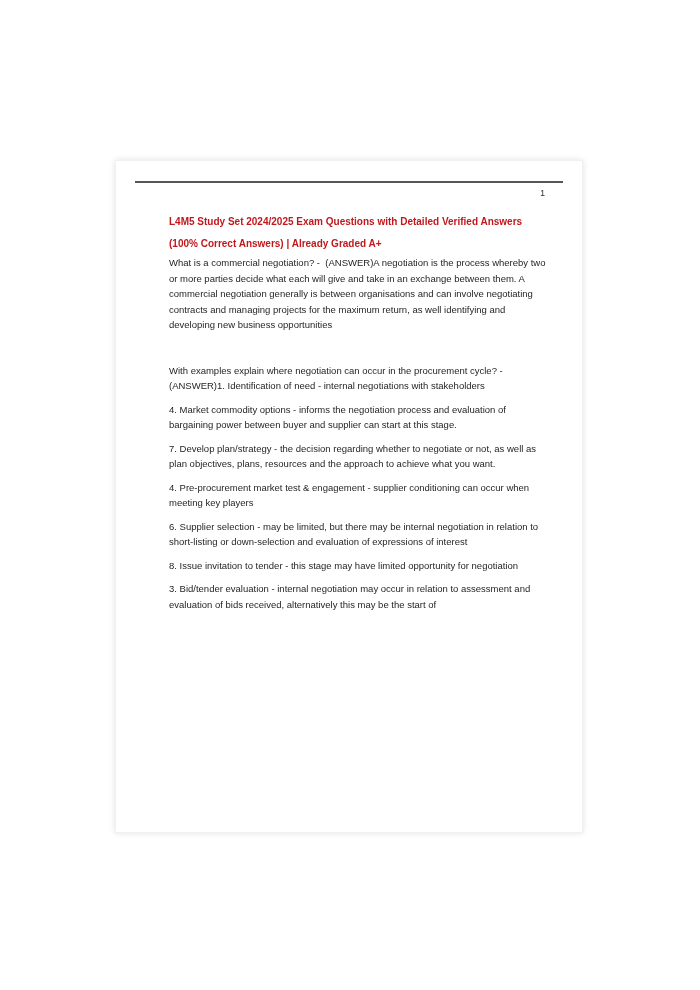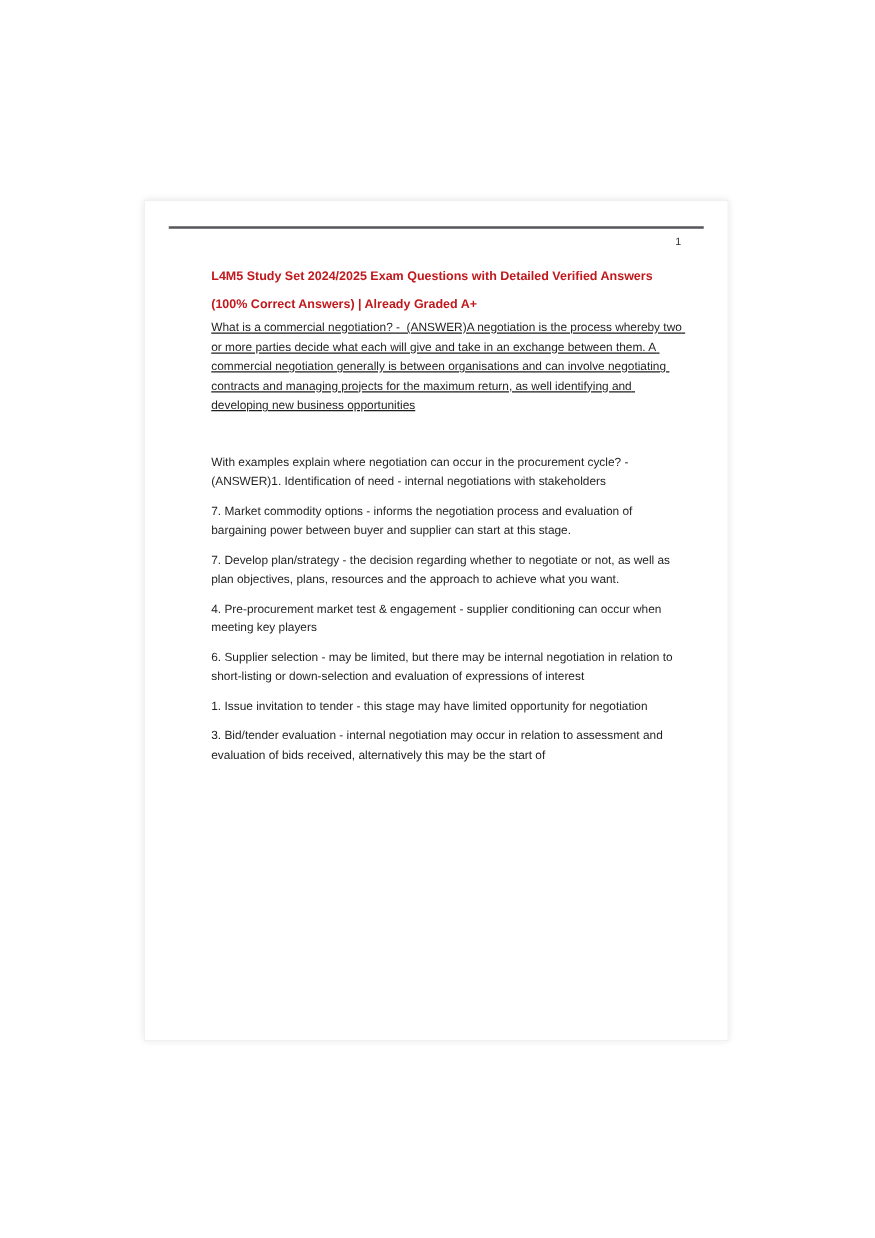--- a/index.html
+++ b/index.html
@@ -36,34 +36,34 @@
   .doc-title{
     margin:0;padding:0;
     font-size:10px;font-weight:bold;line-height:22px;
     color:var(--title-red);
   }
   .para{
     margin:0 0 8px 0;padding:0;
     font-size:9.5px;line-height:15.5px;color:var(--text-dark);
     white-space:pre-wrap;
   }
-  .para.big-gap{margin-bottom:30px;text-decoration:underline;}
+  .para.big-gap{margin-bottom:30px;}
 </style>
 </head>
 <body>
 
 <div class="page">
   <div class="header-rule"></div>
   <div class="page-number">1</div>
 
   <div class="content">
     <h1 class="doc-title">L4M5 Study Set 2024/2025 Exam Questions with Detailed Verified Answers (100% Correct Answers) | Already Graded A+</h1>
 
     <p class="para big-gap">What is a commercial negotiation? -  (ANSWER)A negotiation is the process whereby two or more parties decide what each will give and take in an exchange between them. A commercial negotiation generally is between organisations and can involve negotiating contracts and managing projects for the maximum return, as well identifying and developing new business opportunities</p>
     <p class="para">With examples explain where negotiation can occur in the procurement cycle? - (ANSWER)1. Identification of need - internal negotiations with stakeholders</p>
-    <p class="para">7. Market commodity options - informs the negotiation process and evaluation of bargaining power between buyer and supplier can start at this stage.</p>
+    <p class="para">4. Market commodity options - informs the negotiation process and evaluation of bargaining power between buyer and supplier can start at this stage.</p>
     <p class="para">7. Develop plan/strategy - the decision regarding whether to negotiate or not, as well as plan objectives, plans, resources and the approach to achieve what you want.</p>
     <p class="para">4. Pre-procurement market test &amp; engagement - supplier conditioning can occur when meeting key players</p>
     <p class="para">6. Supplier selection - may be limited, but there may be internal negotiation in relation to short-listing or down-selection and evaluation of expressions of interest</p>
-    <p class="para">1. Issue invitation to tender - this stage may have limited opportunity for negotiation</p>
+    <p class="para">8. Issue invitation to tender - this stage may have limited opportunity for negotiation</p>
     <p class="para">3. Bid/tender evaluation - internal negotiation may occur in relation to assessment and evaluation of bids received, alternatively this may be the start of</p>
   </div>
 </div>
 
 </body></html>

